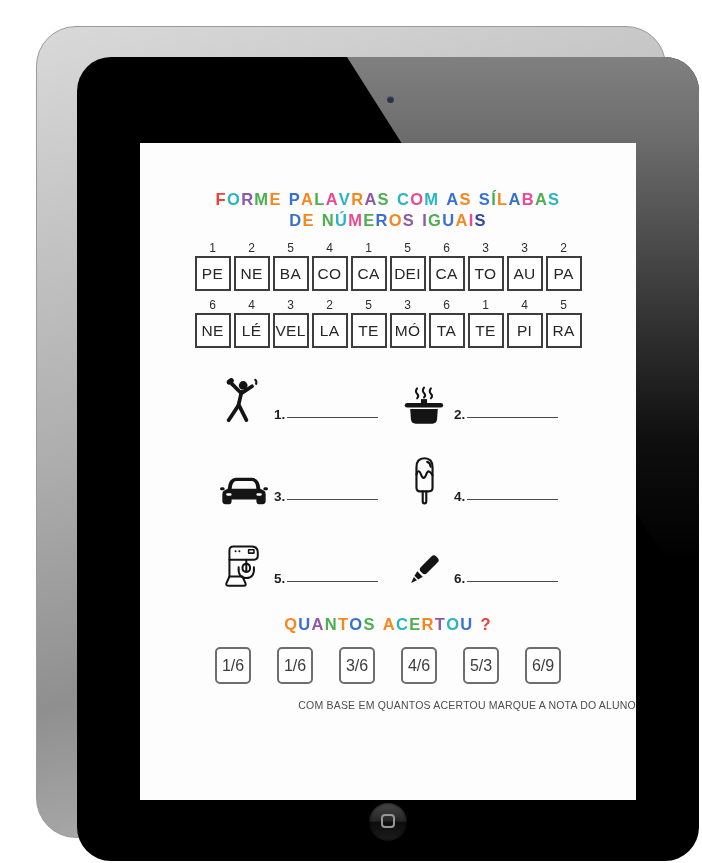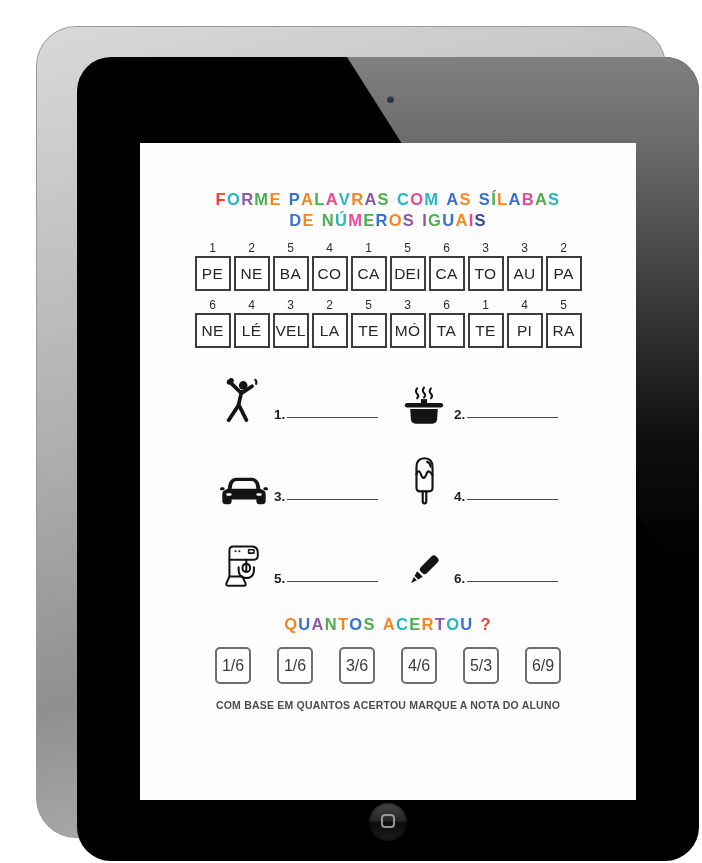--- a/index.html
+++ b/index.html
@@ -71,21 +71,21 @@
 
   .question-line { margin-top:1px; }
 
   .score-row { display:flex; justify-content:center; gap:26px; margin-top:12px; }
   .score-box {
     width:36px; height:37px; border:2px solid #6e6e6e; border-radius:5px; background:#fff;
     display:flex; align-items:center; justify-content:center;
     font-size:16px; color:#3c3c3c;
   }
 
-  .instruction { margin-top:15px; text-align:center; font-size:10.5px; letter-spacing:.2px; color:#4d4d4d;font-weight:bold; }
+  .instruction { margin-top:15px; text-align:right; font-size:10.5px; letter-spacing:.2px; color:#4d4d4d; }
   .grade-line { margin-top:5px; text-align:center; white-space:nowrap; }
   .grade-label { font-size:18px; font-weight:bold; letter-spacing:2.2px; color:#41793e; }
   .grade-colon { font-size:18px; font-weight:bold; color:#333; margin-right:8px; }
   .grade-values { font-size:20px; color:#3a3a3a; letter-spacing:1px; }
 
   svg { display:block; }
 </style>
 </head>
 <body>
 

